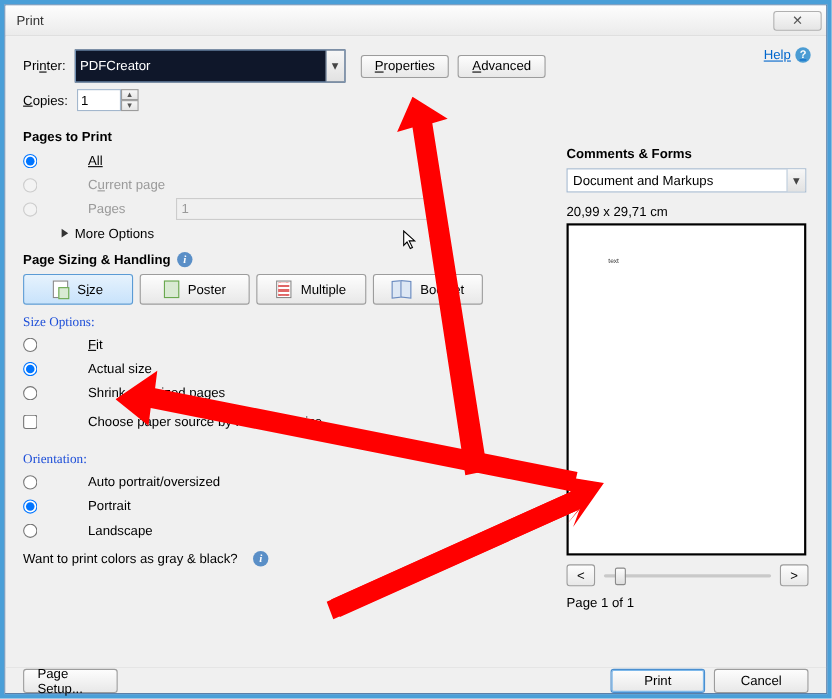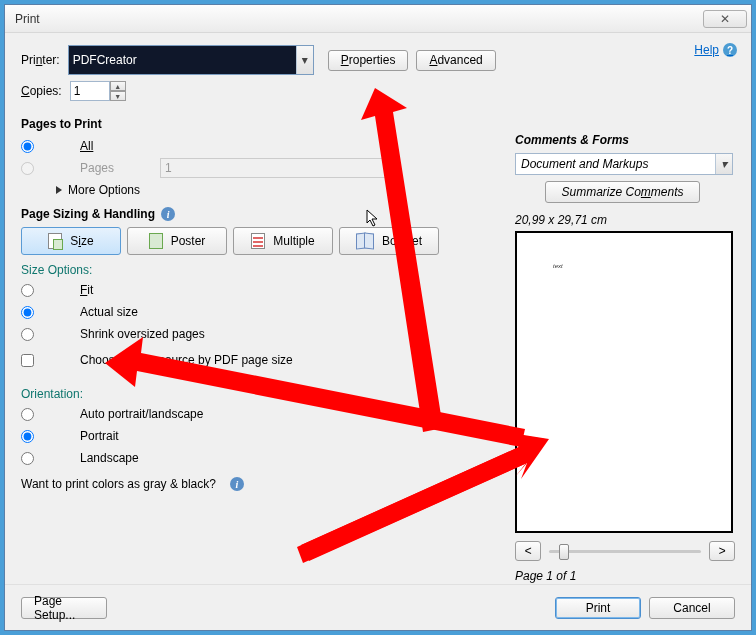--- a/index.html
+++ b/index.html
@@ -31,36 +31,36 @@
 .tabbtn { width: 100px; height: 28px; border:1px solid #9c9c9c; border-radius:3px; background:linear-gradient(#fdfdfd,#e8e8e8); display:flex; align-items:center; justify-content:center; gap:8px; cursor:default; }
 .tabbtn.active { background:linear-gradient(#e6f2fd,#c8e3fb); border-color:#5a9bd5; }
 .tabicon { width:14px; height:16px; border:1px solid #888; background:#fff; position:relative; }
 .tabicon.size::after { content:""; position:absolute; right:-2px; bottom:-2px; width:8px; height:9px; border:1px solid #6aa84f; background:#d9ead3; }
 .tabicon.poster { border-color:#6aa84f; background:#d9ead3; }
 .tabicon.multiple::after { content:""; position:absolute; inset:1px; background:repeating-linear-gradient(0deg,#e06666 0,#e06666 2px,#fff 2px,#fff 4px),repeating-linear-gradient(90deg,#e06666 0,#e06666 2px,transparent 2px,transparent 7px); }
 .tabicon.booklet { width:18px; border:none; background:none; position:relative; }
 .tabicon.booklet::before, .tabicon.booklet::after { content:""; position:absolute; width:8px; height:14px; border:1px solid #6a8abe; background:#dde7f4; top:0; }
 .tabicon.booklet::before { left:0; transform:skewY(-6deg);} 
 .tabicon.booklet::after { right:0; transform:skewY(6deg);}
-.subhead { color:#0f766e; margin: 2px 0 4px 0; }
-.right-col { position:absolute; top: 50px; right: 16px; width: 220px; font-style: italic; }
+.subhead { color:#1d4ed8; margin: 2px 0 4px 0; font-family: Liberation Serif, serif; }
+.right-col { position:absolute; top: 50px; right: 16px; width: 220px; }
 .help { position:absolute; top:10px; right:14px; color:#0066cc; text-decoration:underline; display:flex; align-items:center; gap:4px; cursor:pointer; }
 .help .qmark { width:14px; height:14px; border-radius:50%; background:#4b9cd3; color:#fff; display:inline-flex; align-items:center; justify-content:center; font-size:10px; font-weight:bold; text-decoration:none; }
 .comments-select { width: 218px; height: 22px; border:1px solid #a3b7cd; background:#fff; display:flex; align-items:center; padding:0 5px; position:relative; }
 .comments-select .dd-arrow { background:linear-gradient(#f7f7f7,#e2e2e2); }
 .summarize { width: 155px; margin: 6px 0 0 30px; }
 .preview-size { margin-top: 10px; }
 .preview { width: 218px; height: 302px; border:2px solid #000; background:#fff; margin-top:4px; position:relative; }
 .preview .tiny { position:absolute; left:36px; top:30px; font-size:6px; color:#333; }
 .preview-nav { display:flex; align-items:center; gap:8px; margin-top:8px; }
 .navbtn { width:22px; height:20px; }
 .slider-track { flex:1; height:3px; background:#c9c9c9; position:relative; border-radius:2px; }
 .slider-thumb { position:absolute; left:10px; top:-6px; width:10px; height:16px; background:linear-gradient(#fdfdfd,#dedede); border:1px solid #8a8a8a; border-radius:2px; }
 .pageof { margin-top:8px; }
-.footer { height: 46px; background:#f0f0f0; border-top:1px solid #e0e0e0; display:flex; align-items:center; padding: 0 16px; }
+.footer { height: 24px; background:#f0f0f0; border-top:1px solid #e0e0e0; display:flex; align-items:center; padding: 0 16px; }
 .footer .spacer { flex:1; }
 .footer .btn { width:86px; justify-content:center; }
 .footer .btn.primary { border-color:#4a8fd0; box-shadow: 0 0 0 1px #7db8ea inset; }
 .cursor { position:absolute; left:361px; top:176px; width:14px; height:20px; pointer-events:none; }
 svg.arrow { position:absolute; pointer-events:none; }
 </style>
 </head>
 <body>
 
 <div class="window">
@@ -108,20 +108,24 @@
 
     <div style="display:flex">
       <div style="width:480px">
         <div class="section-title">Pages to Print</div>
         <div class="radio-row">
             <input type="radio" checked="" style="">
             <span class="lbl-u">All</span>
           </div>
         <div class="radio-row dis">
             <input type="radio" disabled="" style="">
+            <span>C<span style="text-decoration:underline">u</span>rrent page</span>
+          </div>
+        <div class="radio-row dis">
+            <input type="radio" disabled="" style="">
             <span>Pages</span>
             <input class="pages-input" disabled="" value="1" style="">
           </div>
         <div class="more-opts">
             <span class="tri"></span>
             <span>More Options</span>
           </div>
 
         <div class="section-title" style="display:flex;align-items:flex-start">
           <span>Page Sizing &amp; Handling</span>
@@ -159,21 +163,21 @@
             <span>Shrink oversized pages</span>
           </div>
         <div class="radio-row" style="margin-top:8px">
             <input type="checkbox" style="">
             <span>Choose paper source by PDF page size</span>
           </div>
 
         <div class="subhead" style="margin-top:18px">Orientation:</div>
         <div class="radio-row">
             <input type="radio" name="or" style="">
-            <span>Auto portrait/landscape</span>
+            <span>Auto portrait/oversized</span>
           </div>
         <div class="radio-row">
             <input type="radio" name="or" checked="" style="">
             <span>Portrait</span>
           </div>
         <div class="radio-row">
             <input type="radio" name="or" style="">
             <span>Landscape</span>
           </div>
 
@@ -183,23 +187,20 @@
         </div>
       </div>
     </div>
 
     <div class="right-col">
       <div class="section-title" style="margin-top:50px">Comments &amp; Forms</div>
       <div class="comments-select">
         <span>Document and Markups</span>
         <span class="dd-arrow">▾</span>
       </div>
-      <div class="btn summarize">
-          <span>Summarize Co<span class="lbl-u">m</span>ments</span>
-        </div>
       <div class="preview-size">20,99 x 29,71 cm</div>
       <div class="preview">
         <span class="tiny">text</span>
       </div>
       <div class="preview-nav">
         <div class="btn navbtn">&lt;</div>
         <div class="slider-track">
             <div class="slider-thumb"></div>
           </div>
         <div class="btn navbtn">&gt;</div>

